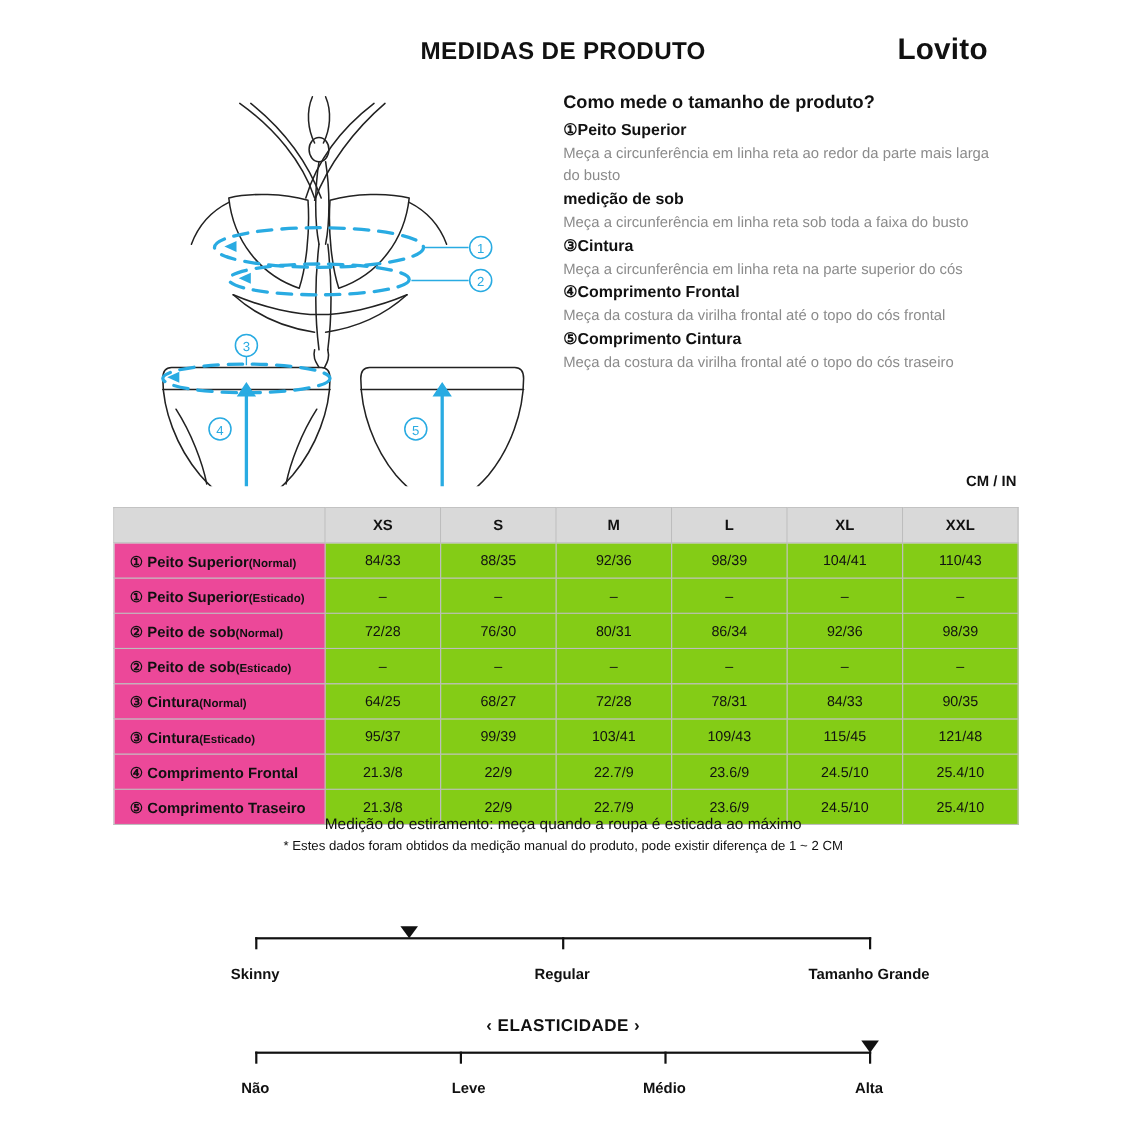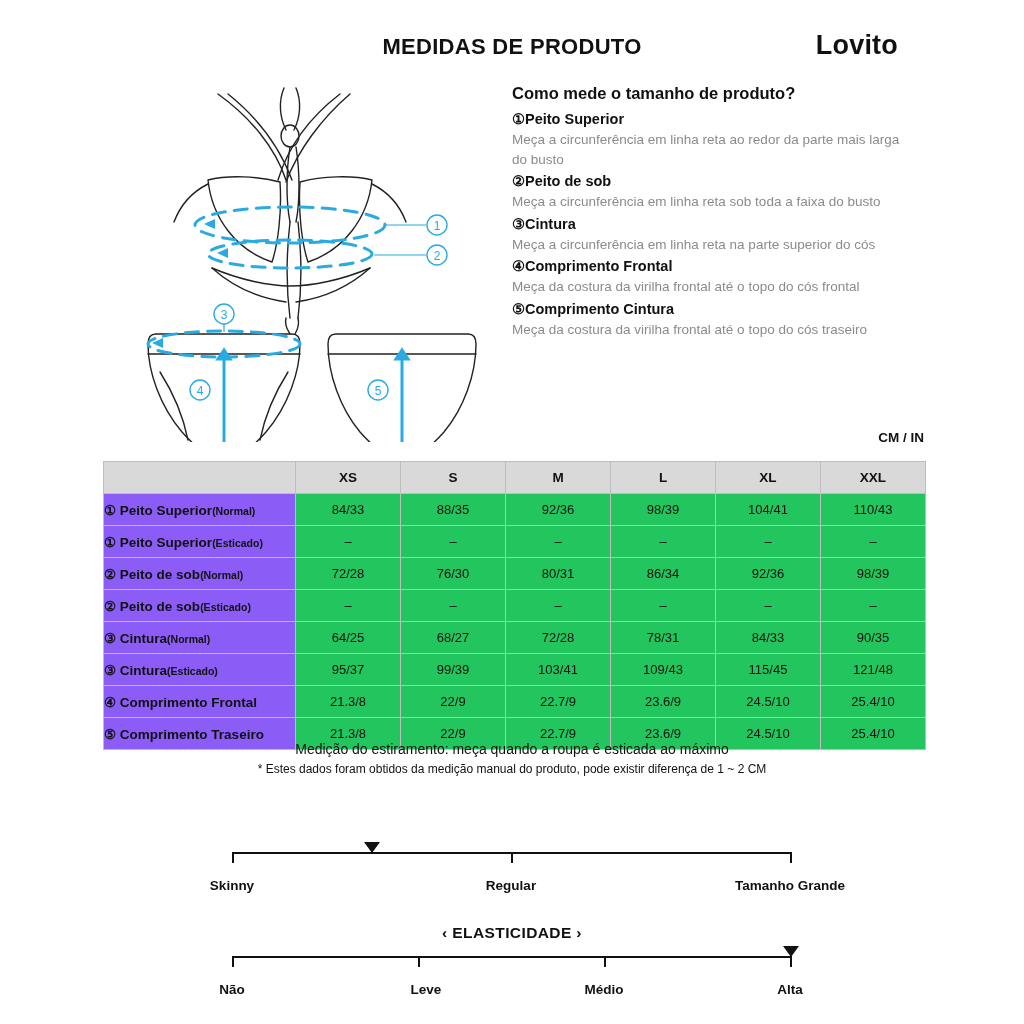--- a/index.html
+++ b/index.html
@@ -112,34 +112,34 @@
   table.size-table thead th {
     background: #d9d9d9;
     font-weight: bold;
     text-align: center;
     font-size: 13.5px;
   }
   table.size-table thead th.corner {
     background: #d9d9d9;
   }
   table.size-table td.rowlabel {
-    background: #8b5cf6;
+    background: #ec4899;
     text-align: left;
-    padding-left: 0;
+    padding-left: 14px;
     font-size: 13.5px;
     font-weight: bold;
     white-space: nowrap;
   }
   table.size-table td.rowlabel .sub {
     font-size: 10.5px;
     font-weight: bold;
   }
   table.size-table td.val {
     text-align: center;
-    background: #22c55e;
+    background: #84cc16;
     font-size: 13px;
   }
   col.labelcol { width: 192px; }
   col.datacol { width: 105px; }
 
   
   .notes {
     position: absolute;
     left: 0;
     right: 0;
@@ -318,21 +318,21 @@
       <text x="278" y="323" font-family="Liberation Sans, sans-serif" font-size="12" fill="#29ABE2" text-anchor="middle">5</text>
     </svg>
   </div>
 
   <div class="howto">
     <div class="howto-title">Como mede o tamanho de produto?</div>
 
     <div class="howto-item-title">①Peito Superior</div>
     <div class="howto-item-desc">Meça a circunferência em linha reta ao redor da parte mais larga do busto</div>
 
-    <div class="howto-item-title">②Peito de sob</div>
+    <div class="howto-item-title">medição de sob</div>
     <div class="howto-item-desc">Meça a circunferência em linha reta sob toda a faixa do busto</div>
 
     <div class="howto-item-title">③Cintura</div>
     <div class="howto-item-desc">Meça a circunferência em linha reta na parte superior do cós</div>
 
     <div class="howto-item-title">④Comprimento Frontal</div>
     <div class="howto-item-desc">Meça da costura da virilha frontal até o topo do cós frontal</div>
 
     <div class="howto-item-title">⑤Comprimento Cintura</div>
     <div class="howto-item-desc">Meça da costura da virilha frontal até o topo do cós traseiro</div>

